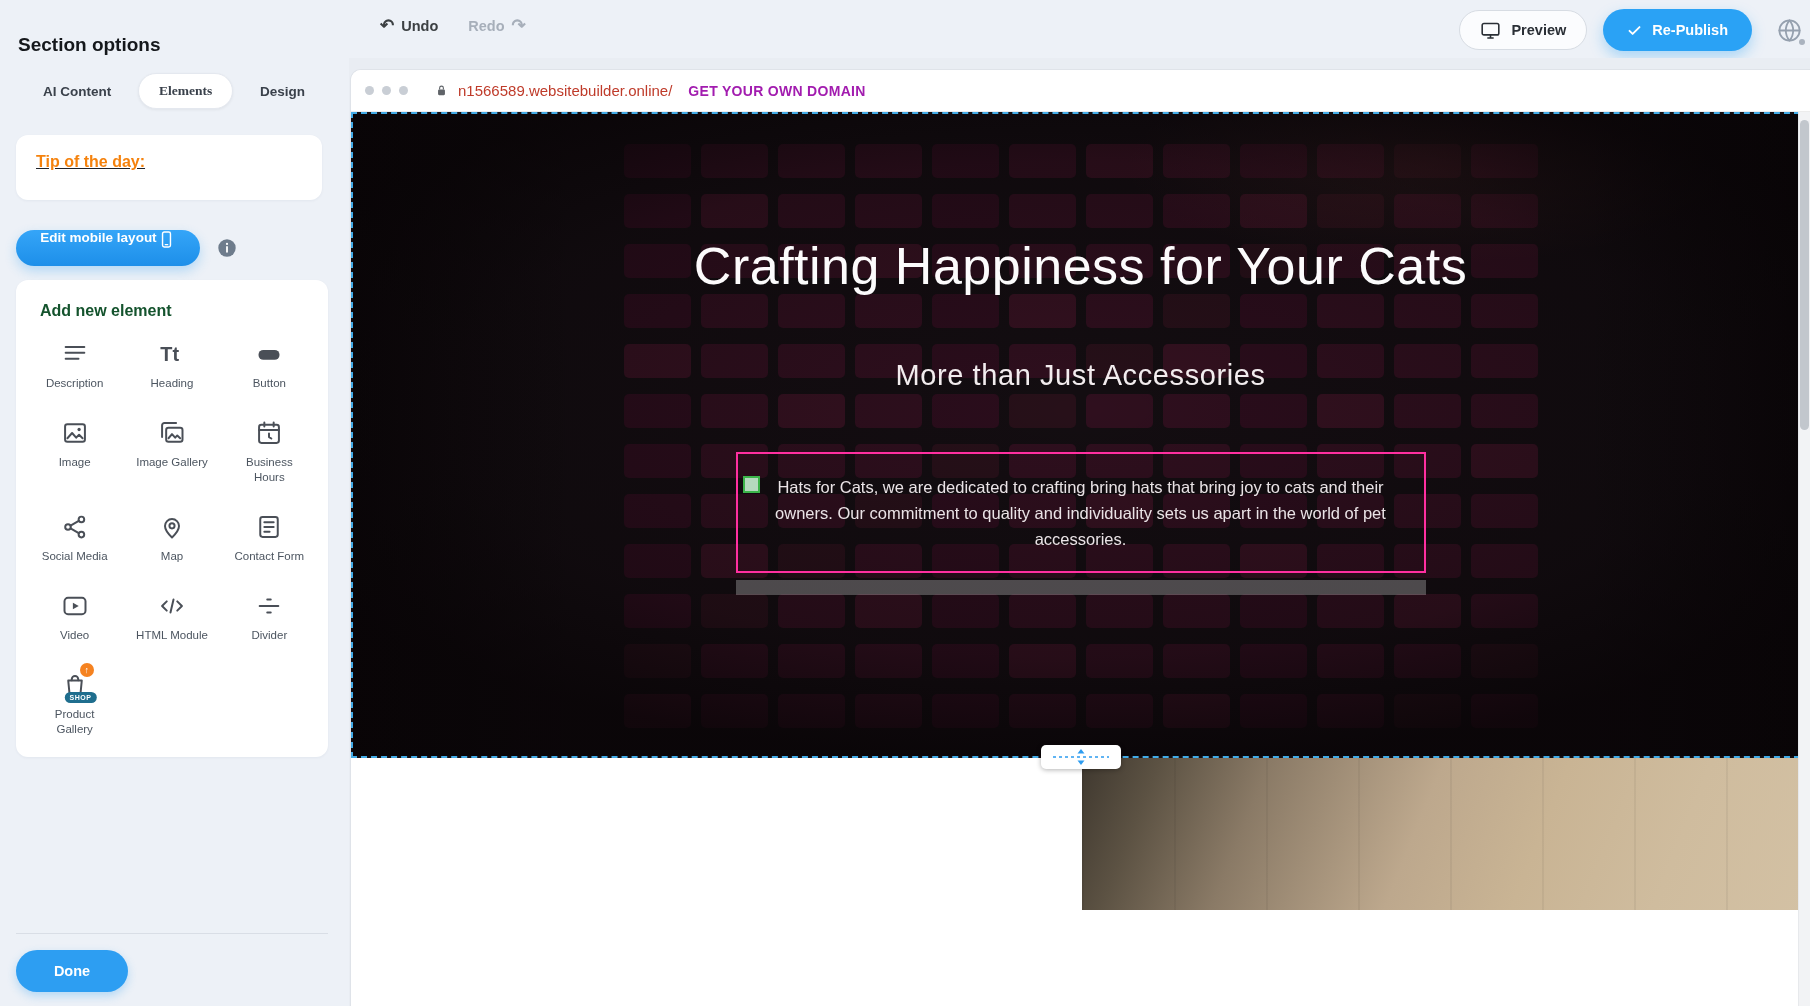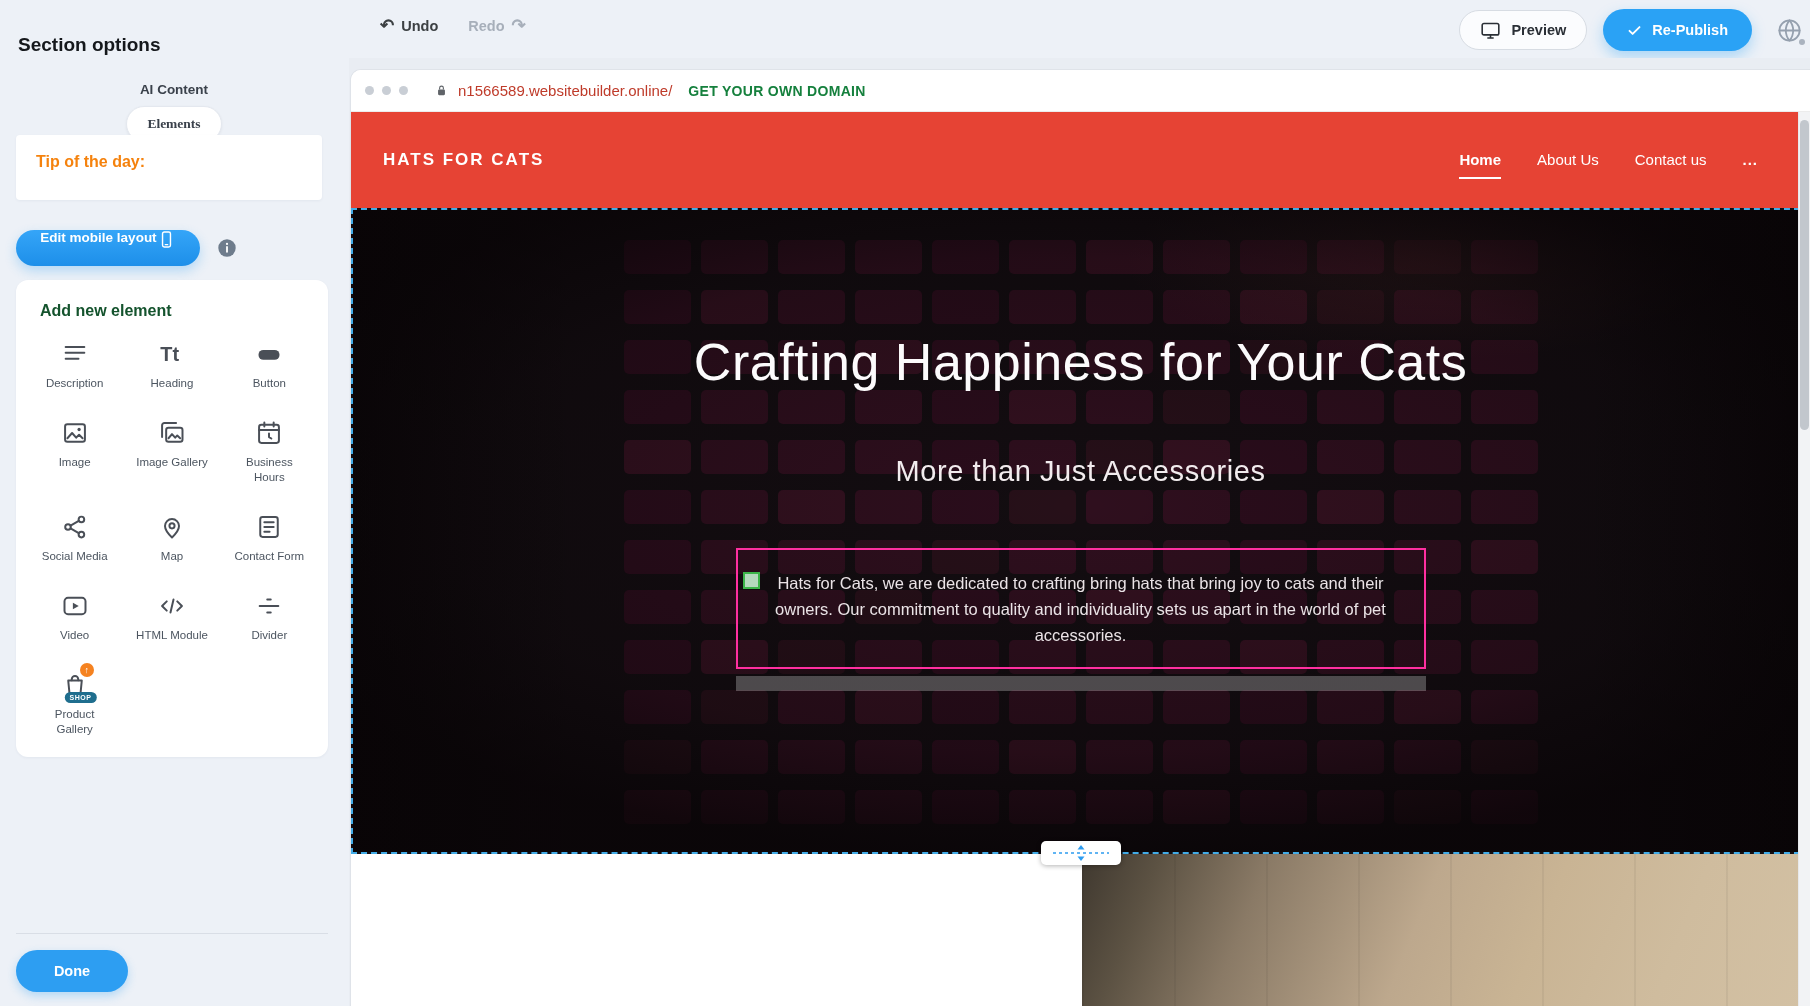--- a/index.html
+++ b/index.html
@@ -14,24 +14,24 @@
   .hist-btn .glyph { font-size:17px; line-height:1; }
   .hist-btn.disabled { color:#a7afba; font-weight:600; }
   .topbar-right { position:absolute; right:58px; top:9px; display:flex; gap:16px; align-items:center; }
   .btn-preview { height:40px; padding:0 20px; display:flex; align-items:center; gap:10px; background:#fbfcfe; border:1px solid #d7dce3; border-radius:21px; font-size:14.5px; font-weight:600; color:#2a2f36; cursor:pointer; font-family:inherit; }
   .btn-republish { height:42px; padding:16px 24px; display:flex; align-items:center; gap:10px; background:#2aa2f5; border:none; border-radius:22px; font-size:14.5px; font-weight:700; color:#fff; cursor:pointer; box-shadow:0 6px 14px rgba(42,162,245,.35); font-family:inherit; }
   .globe-btn { position:absolute; right:2px; top:11px; width:38px; height:38px; border-radius:50%; display:flex; align-items:center; justify-content:center; cursor:pointer; }
   .globe-dot { position:absolute; right:3px; bottom:4px; width:6px; height:6px; border-radius:50%; background:#aab3bf; }
 
   
   .sidebar { position:absolute; left:0; top:58px; width:349px; height:948px; display:flex; flex-direction:column; }
-  .tabs { margin:15px 18px 0 17px; display:flex; align-items:center; justify-content:space-between; height:36px; padding:0 6px;flex-direction:column; }
+  .tabs { margin:15px 18px 0 17px; display:flex; align-items:center; justify-content:space-between; height:36px; padding:0 6px; }
   .tab { font-size:13.5px; font-weight:600; color:#3a414b; padding:9px 20px; border-radius:19px; cursor:pointer; }
   .tab.active { background:#fff; border:1px solid #e4e8ef; box-shadow:0 1px 3px rgba(0,0,0,.06);font-family:Liberation Serif, serif; }
-  .tip-card { margin:26px 27px 0 16px; background:#fff; border-radius:4px; padding:18px 20px 20px; box-shadow:0 1px 3px rgba(20,40,80,.05); }
+  .tip-card { margin:26px 27px 0 16px; background:#fff; border-radius:12px; padding:18px 20px 20px; box-shadow:0 1px 3px rgba(20,40,80,.05);text-decoration:underline; }
   .tip-title { font-size:16px; font-weight:700; color:#f5820d; margin-bottom:9px; }
   .tip-body { font-size:13.5px; color:#5a6573; line-height:1.55; }
   .mobile-row { margin:30px 21px 0 16px; display:flex; align-items:center; gap:16px; }
   .btn-mobile { height:36px; width:184px; border-radius:26px; background:linear-gradient(180deg,#35a5f8,#1d8fe9); border:none; color:#fff; font-size:13.5px; font-weight:700; display:flex; justify-content:center; gap:0; cursor:pointer; box-shadow:0 5px 12px rgba(45,158,242,.3); font-family:inherit; }
   .info-btn { width:22px; height:22px; cursor:pointer; display:flex; align-items:center; justify-content:center; }
   .elements-card { margin:14px 21px 0 16px; background:#fff; border-radius:12px; padding:22px 10px 20px; box-shadow:0 1px 3px rgba(20,40,80,.05); }
   .elements-title { font-size:16px; font-weight:600; color:#14532d; margin:0 0 20px 14px; }
   .el-grid { display:grid; grid-template-columns:repeat(3,1fr); row-gap:28px; }
   .el-item { display:flex; flex-direction:column; align-items:center; gap:8px; cursor:pointer; }
   .el-icon { width:28px; height:28px; position:relative; display:flex; align-items:center; justify-content:center; }
@@ -44,21 +44,21 @@
   .btn-done { width:112px; height:42px; border-radius:22px; background:#2d9ef2; border:none; color:#fff; font-size:14.5px; font-weight:700; cursor:pointer; box-shadow:0 4px 10px rgba(45,158,242,.3); font-family:inherit; }
 
   
   .main { position:absolute; left:349px; top:58px; right:0; bottom:0; background:#e9edf3; }
   .browser { position:absolute; left:2px; right:0; top:12px; bottom:0; background:#fff; border-top-left-radius:10px; overflow:hidden; box-shadow:0 0 0 1px rgba(0,0,0,.04); }
   .browser-bar { height:42px; background:#fff; border-bottom:1px solid #ececec; display:flex; align-items:center; padding-left:14px; }
   .win-dots { display:flex; gap:8px; }
   .win-dot { width:9px; height:9px; border-radius:50%; background:#c9ced5; }
   .lock { margin-left:26px; display:flex; }
   .url { margin-left:9px; font-size:15px; color:#bf3b2a; }
-  .domain-link { margin-left:16px; font-size:14px; font-weight:700; color:#15803d; letter-spacing:.3px; cursor:pointer; text-decoration:none; }
+  .domain-link { margin-left:16px; font-size:14px; font-weight:700; color:#a21caf; letter-spacing:.3px; cursor:pointer; text-decoration:none; }
 
   .site { position:absolute; top:42px; left:0; right:0; bottom:0; background:#fff; }
   .site-header { height:96px; background:#e64334; display:flex; align-items:center; justify-content:space-between; padding:0 52px 0 32px; }
   .logo { font-size:17px; font-weight:800; letter-spacing:2px; color:#fff; text-transform:uppercase; }
   .nav { display:flex; align-items:center; gap:36px; }
   .nav-item { font-size:15px; color:#fff; cursor:pointer; position:relative; padding-bottom:2px; }
   .nav-item.active { font-weight:600; }
   .nav-item.active::after { content:""; position:absolute; left:0; right:0; bottom:-9px; height:2px; background:#fff; }
   .nav-more { font-weight:700; letter-spacing:1px; }
 
@@ -338,29 +338,20 @@
             <rect x="6.5" y="10.5" width="11" height="9" rx="1.8" fill="#5f6368"></rect>
             <path d="M9 10.5V8a3 3 0 0 1 6 0v2.5" stroke="#5f6368" stroke-width="1.8" fill="none"></path>
           </svg>
       </span>
       <span class="url">n1566589.websitebuilder.online/</span>
       <a class="domain-link">GET YOUR OWN DOMAIN</a>
     </div>
 
     <div class="site">
 
-      <div class="site-header">
-        <div class="logo">Hats for Cats</div>
-        <div class="nav">
-          <div class="nav-item active">Home</div>
-          <div class="nav-item">About Us</div>
-          <div class="nav-item">Contact us</div>
-          <div class="nav-item nav-more">...</div>
-        </div>
-      </div>
 
       <div class="hero">
         <div class="tile-grid">
             <div class="tile"></div>
             <div class="tile"></div>
             <div class="tile"></div>
             <div class="tile"></div>
             <div class="tile"></div>
             <div class="tile"></div>
             <div class="tile"></div>

